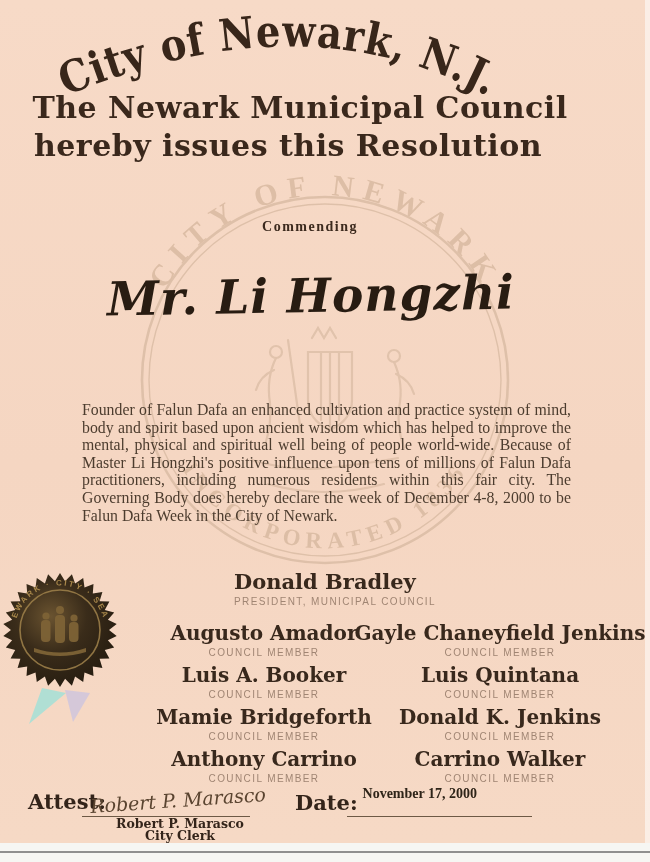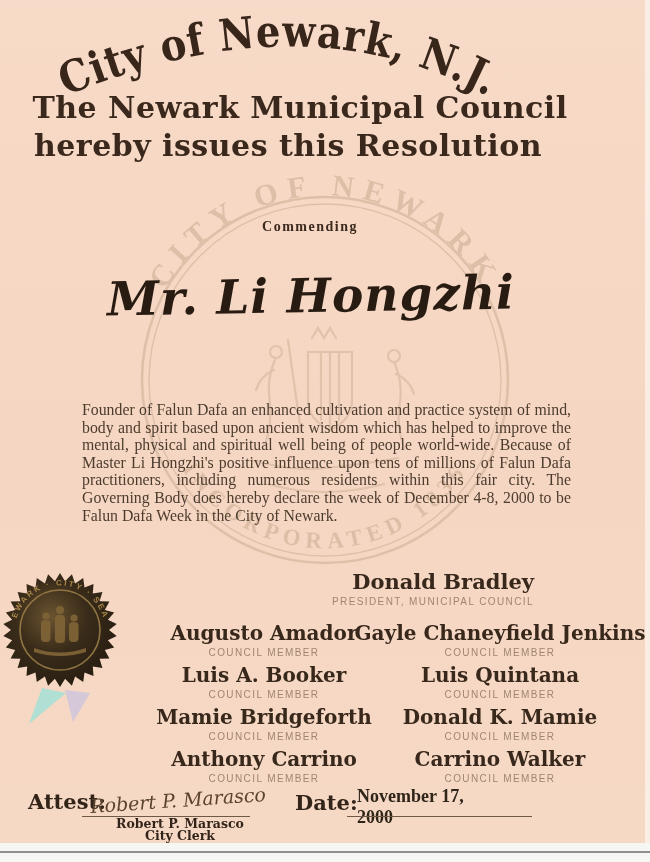--- a/index.html
+++ b/index.html
@@ -24,43 +24,43 @@
   .honoree{position:absolute;left:0;top:268px;width:622px;text-align:center;
            font-family:"DejaVu Serif","Liberation Serif",serif;
            font-style:italic;font-weight:bold;font-size:47px;color:#281c12;
            transform:rotate(-1deg);letter-spacing:1px;}
 
   .bodytext{position:absolute;left:82px;top:401px;width:489px;margin:0;
             font-size:15.8px;line-height:17.6px;text-align:justify;color:#4c3c2e;}
 
   .sealwrap{position:absolute;left:2px;top:566px;width:132px;height:172px;}
 
-  .president{position:absolute;left:234px;top:569px;width:300px;text-align:right;}
+  .president{position:absolute;left:234px;top:569px;width:300px;text-align:left;}
   .sig-name{font-family:"DejaVu Serif","Liberation Serif",serif;font-weight:bold;
             font-size:21px;color:#38281c;}
   .sig-role{font-family:"Liberation Sans","DejaVu Sans",sans-serif;font-size:10px;
             letter-spacing:1.4px;color:#a08573;margin-top:2px;}
   .member{position:absolute;width:300px;text-align:center;}
   .member .sig-name{font-size:20px;}
 
   .attest-label,.date-label{position:absolute;font-family:"DejaVu Serif","Liberation Serif",serif;
             font-weight:bold;font-size:21px;color:#33241a;}
   .attest-label{left:28px;top:789px;}
   .date-label{left:295px;top:790px;}
   .sig-line{position:absolute;height:0;border-top:1.5px solid #6d5945;}
   .attest-line{left:82px;top:816px;width:168px;}
   .date-line{left:347px;top:816px;width:185px;}
   .script-sig{position:absolute;left:88px;top:789px;width:180px;text-align:center;
               font-family:"DejaVu Serif","Liberation Serif",serif;font-style:italic;
               font-size:19px;color:#5a4430;transform:rotate(-4deg);white-space:nowrap;}
   .clerk-block{position:absolute;left:80px;top:818px;width:200px;text-align:center;
                font-family:"DejaVu Serif","Liberation Serif",serif;font-weight:bold;
                font-size:12.5px;line-height:11.5px;color:#33241a;}
-  .date-value{position:absolute;left:357px;top:786px;width:120px;text-align:left;
-              font-weight:bold;font-size:18px;color:#2e2418;}
+  .date-value{position:absolute;left:357px;top:786px;width:120px;text-align:right;
+              font-weight:bold;font-size:14px;color:#2e2418;}
 </style>
 </head>
 <body>
 
 <div class="paper">
 
   <svg class="wm" viewBox="0 0 650 862">
     <g stroke="#d9bba3" fill="none">
       <circle cx="325" cy="380" r="183" stroke-width="2.6"></circle>
       <circle cx="325" cy="380" r="176" stroke-width="1.4"></circle>
@@ -157,21 +157,21 @@
 
   <div class="member" style="left:350px;top:621px;">
     <div class="sig-name">Gayle Chaneyfield Jenkins</div>
     <div class="sig-role">COUNCIL MEMBER</div>
   </div>
   <div class="member" style="left:350px;top:663px;">
     <div class="sig-name">Luis Quintana</div>
     <div class="sig-role">COUNCIL MEMBER</div>
   </div>
   <div class="member" style="left:350px;top:705px;">
-    <div class="sig-name">Donald K. Mamie</div>
+    <div class="sig-name">Donald K. Jenkins</div>
     <div class="sig-role">COUNCIL MEMBER</div>
   </div>
   <div class="member" style="left:350px;top:747px;">
     <div class="sig-name">Carrino Walker</div>
     <div class="sig-role">COUNCIL MEMBER</div>
   </div>
 
   <div class="attest-label">Attest:</div>
   <div class="script-sig">Robert P. Marasco</div>
   <div class="sig-line attest-line"></div>

